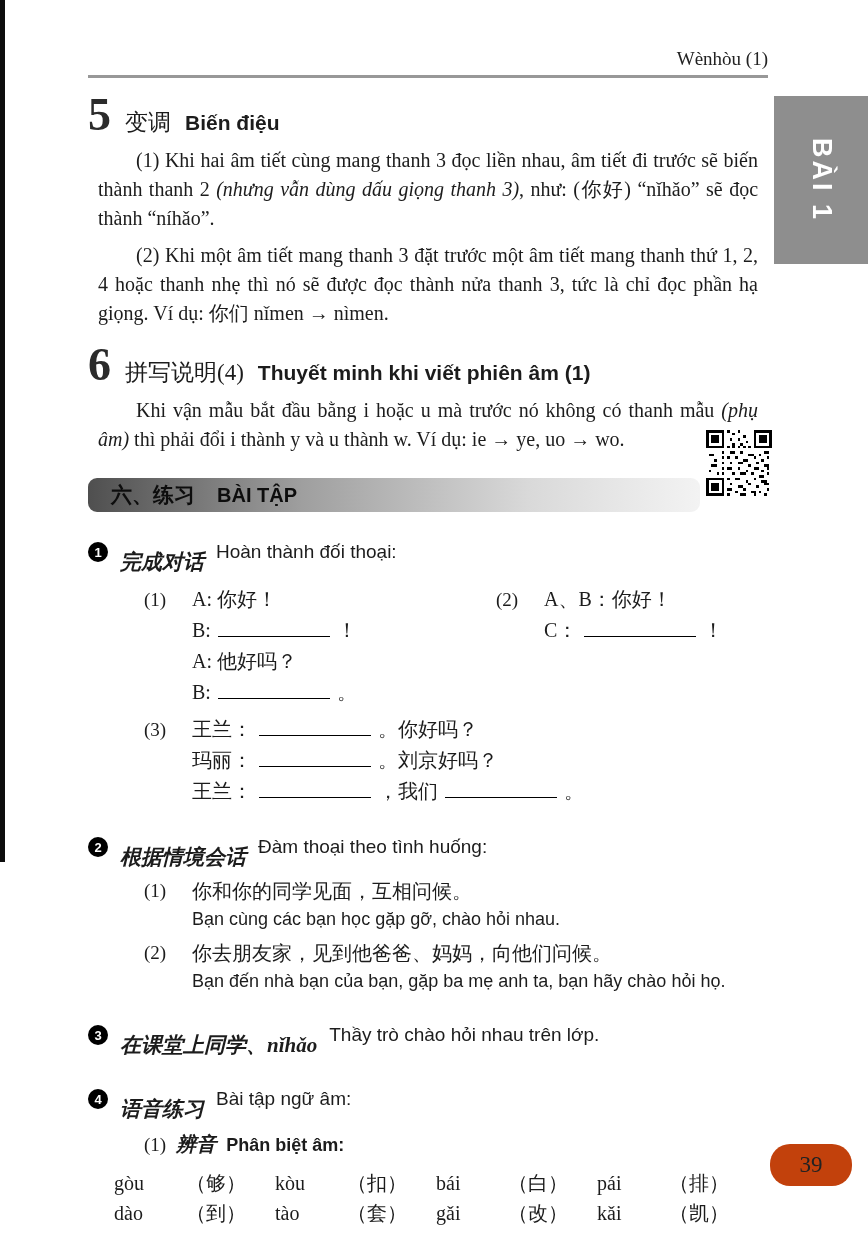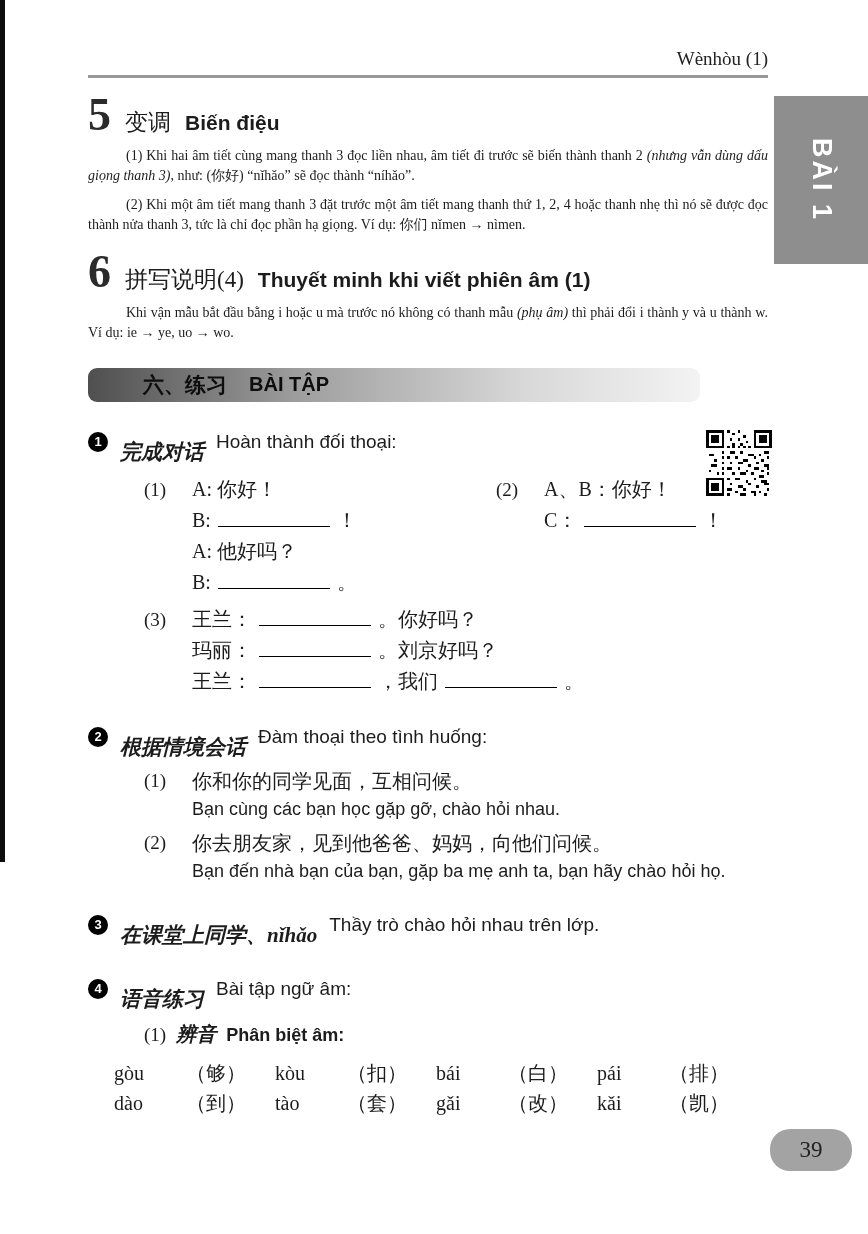--- a/index.html
+++ b/index.html
@@ -12,26 +12,26 @@
         font-weight:bold;font-size:27px;color:#ffffff;letter-spacing:3px;}
   .content{padding:48px 100px 0 88px;}
   .running-head{text-align:right;font-size:19px;color:#222;}
   .head-rule{margin-top:5px;height:3px;background:#989898;}
 
   .sec-head{display:flex;align-items:baseline;gap:14px;margin-top:14px;}
   .sec-num{font-size:46px;font-weight:bold;line-height:1;color:#2b2b2b;}
   .sec-cn{font-size:23px;}
   .sec-vi{font-family:"Liberation Sans",sans-serif;font-weight:bold;font-size:21px;}
 
-  .para{margin:8px 0 0;font-size:14px;line-height:1.45;text-align:justify;text-indent:38px;}
+  .para{margin:8px 10px 0;font-size:20px;line-height:1.45;text-align:justify;text-indent:38px;}
   .para em{font-style:italic;}
 
   .ex-bar{margin-top:24px;width:612px;height:34px;border-radius:9px;box-sizing:border-box;
         background:linear-gradient(90deg,#4f4f4f 0%,#9f9f9f 35%,#d9d9d9 72%,#f3f3f3 100%);
-        display:flex;align-items:center;gap:22px;padding-left:55px;}
+        display:flex;align-items:center;gap:22px;padding-left:23px;}
   .bar-cn{font-weight:bold;font-size:21px;color:#0d0d0d;}
   .bar-vi{font-family:"Liberation Sans",sans-serif;font-weight:bold;font-size:20px;color:#0d0d0d;}
   .qr{position:absolute;left:706px;top:430px;width:66px;height:66px;background:#fff;}
 
   .ex-head{display:flex;align-items:center;gap:12px;margin-top:16px;}
   .badge{width:20px;height:20px;border-radius:50%;background:#000;color:#fff;
         font-family:"Liberation Sans",sans-serif;font-size:13px;font-weight:bold;
         display:flex;align-items:center;justify-content:center;flex:0 0 auto;}
   .ex-cn{font-size:21px;font-weight:bold;font-style:italic;margin-top:20px;}
   .ex-vi{font-family:"Liberation Sans",sans-serif;font-size:19px;}
@@ -53,21 +53,21 @@
   .ex4-sub{margin-left:56px;margin-top:8px;display:flex;gap:10px;align-items:baseline;}
   .sub-label{font-size:19px;}
   .sub-cn{font-size:20px;font-weight:bold;font-style:italic;}
   .sub-vi{font-family:"Liberation Sans",sans-serif;font-weight:bold;font-size:18px;}
 
   .ph-table{margin:10px 0 0 26px;width:644px;}
   .ph-row{display:flex;}
   .ph-cell{flex:1;display:flex;gap:26px;font-size:20px;line-height:30px;}
   .ph-cell .py{min-width:46px;}
 
-  .page-num-box{position:absolute;right:16px;bottom:63px;width:82px;height:42px;background:#a3a3a3;
+  .page-num-box{position:absolute;right:16px;bottom:48px;width:82px;height:42px;background:#c2410c;
         display:flex;align-items:center;justify-content:center;font-size:23px;color:#222;border-radius:20px;}
 </style>
 </head>
 <body>
 
 <div class="page">
   <div class="spine"></div>
 
   <div class="side-tab">
     <span class="tab-label">BÀI 1</span>

